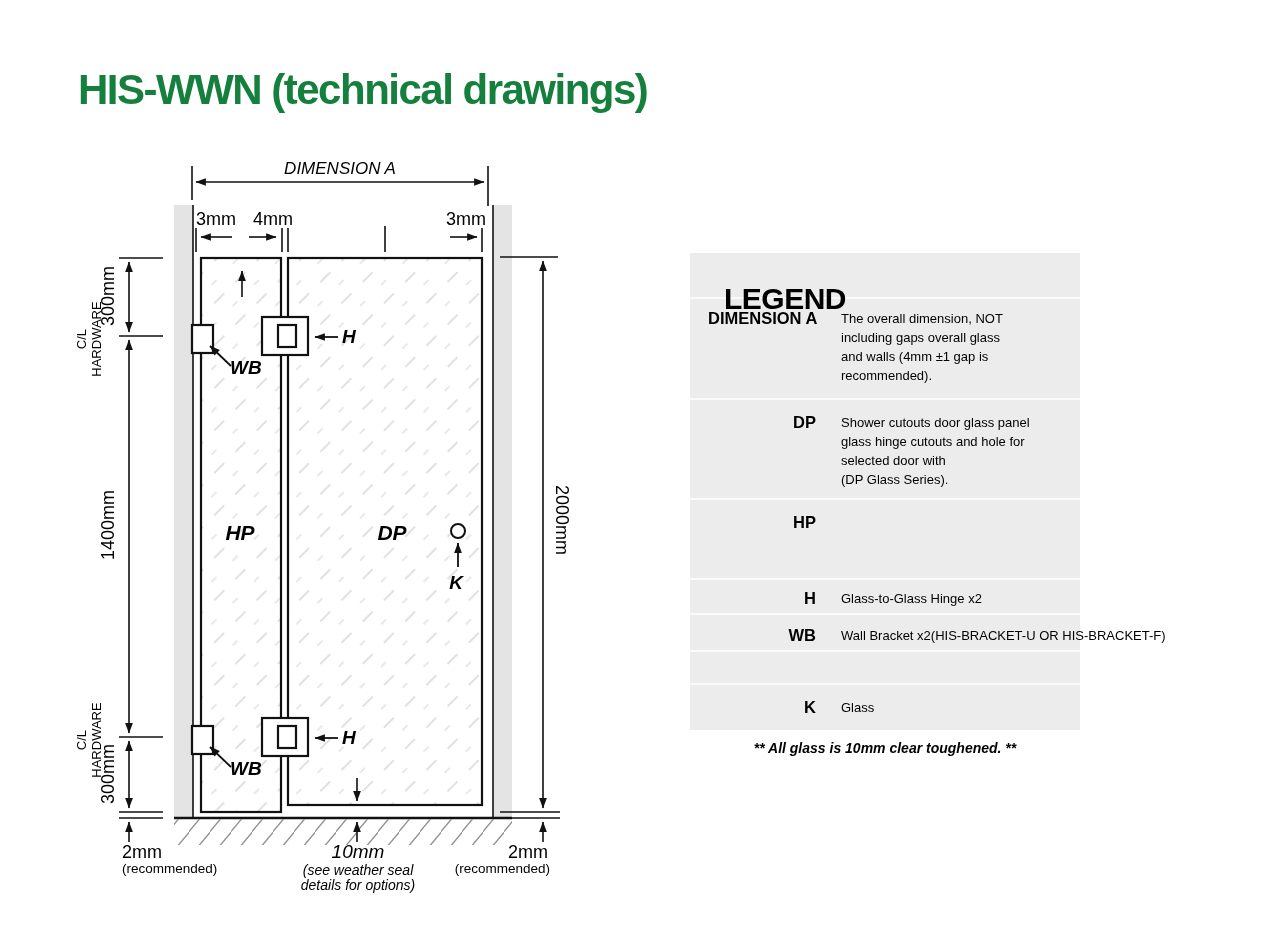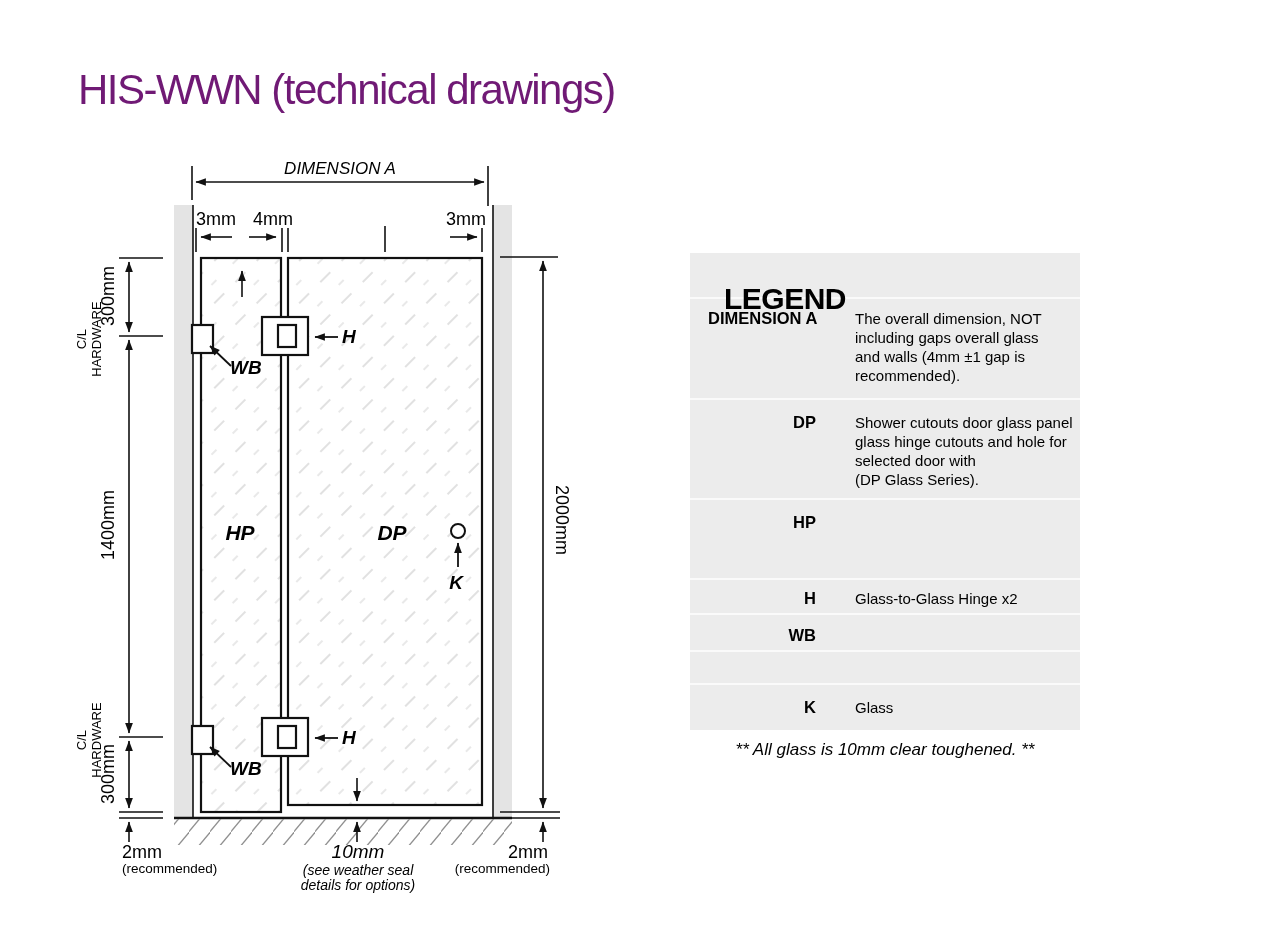--- a/index.html
+++ b/index.html
@@ -2,21 +2,21 @@
 <html><head>
 <meta charset="utf-8">
 <style>
   html,body{margin:0;padding:0;}
   body{
     width:1285px;height:944px;position:relative;background:#ffffff;
     font-family:"Liberation Sans", sans-serif;color:#000;overflow:hidden;
   }
   .page-title{
     position:absolute;left:78px;top:66px;margin:0;
-    font-size:42px;font-weight:normal;letter-spacing:-1.5px;color:#701a75;
+    font-size:42px;font-weight:bold;letter-spacing:-1.5px;color:#15803d;
   }
   svg text{font-family:"Liberation Sans", sans-serif;fill:#000;}
   .dim{font-size:18px;}
   .note{font-size:13.5px;}
   .dimA-text{font-size:17px;font-style:italic;}
   .lbl{font-size:19px;font-weight:bold;font-style:italic;}
   .plabel{font-size:21px;font-weight:bold;font-style:italic;}
   .gap10{font-size:19px;font-style:italic;}
   .sealnote{font-size:14px;font-style:italic;}
   .clh{font-size:13px;}
@@ -29,32 +29,32 @@
   .legend-header{height:44px;padding:13px 0 0 18px;box-sizing:border-box;}
   .legend-title{margin:16px;font-size:30px;font-weight:bold;letter-spacing:-0.5px;}
   .lrow{
     display:flex;box-sizing:border-box;border-top:2px solid #fafafa;
     padding-left:18px;align-items:flex-start;
   }
   .lkey{
     width:108px;flex:none;text-align:right;font-weight:bold;
     font-size:16.5px;line-height:19px;white-space:nowrap;
   }
-  .ldesc{margin-left:39px;font-size:15px;line-height:19px;}
+  .ldesc{margin-left:25px;font-size:13px;line-height:19px;}
   .lline{white-space:nowrap;}
   .r0{height:101px;padding-top:10px;}
   .r1{height:100px;padding-top:13px;}
   .r2{height:80px;padding-top:13px;}
   .r3{height:35px;padding-top:9px;}
   .r4{height:37px;padding-top:11px;}
   .r5{height:33px;}
   .r6{height:47px;padding-top:13px;}
   .footnote{
     position:absolute;left:690px;top:740px;width:390px;text-align:center;
-    font-size:17px;font-style:italic;
+    font-size:14px;font-style:italic;font-weight:bold;
   }
 </style>
 </head>
 <body>
 
 <h1 class="page-title">HIS-WWN (technical drawings)</h1>
 
 <svg style="position:absolute;left:60px;top:140px;" width="560" height="770" viewBox="60 140 560 770" xmlns="http://www.w3.org/2000/svg">
   <defs>
     <marker id="ah" viewBox="0 0 10 8" markerWidth="11" markerHeight="9" refX="9.5" refY="4" orient="auto-start-reverse" markerUnits="userSpaceOnUse">
@@ -213,20 +213,23 @@
 
   <div class="lrow r3">
     <div class="lkey">H</div>
     <div class="ldesc">
       <div class="lline">Glass-to-Glass Hinge x2</div>
     </div>
   </div>
 
   <div class="lrow r4">
     <div class="lkey">WB</div>
+    <div class="ldesc">
+      <div class="lline">Wall Bracket x2(HIS-BRACKET-U OR HIS-BRACKET-F)</div>
+    </div>
   </div>
 
   <div class="lrow r5"></div>
 
   <div class="lrow r6">
     <div class="lkey">K</div>
     <div class="ldesc">
       <div class="lline">Glass</div>
     </div>
   </div>

